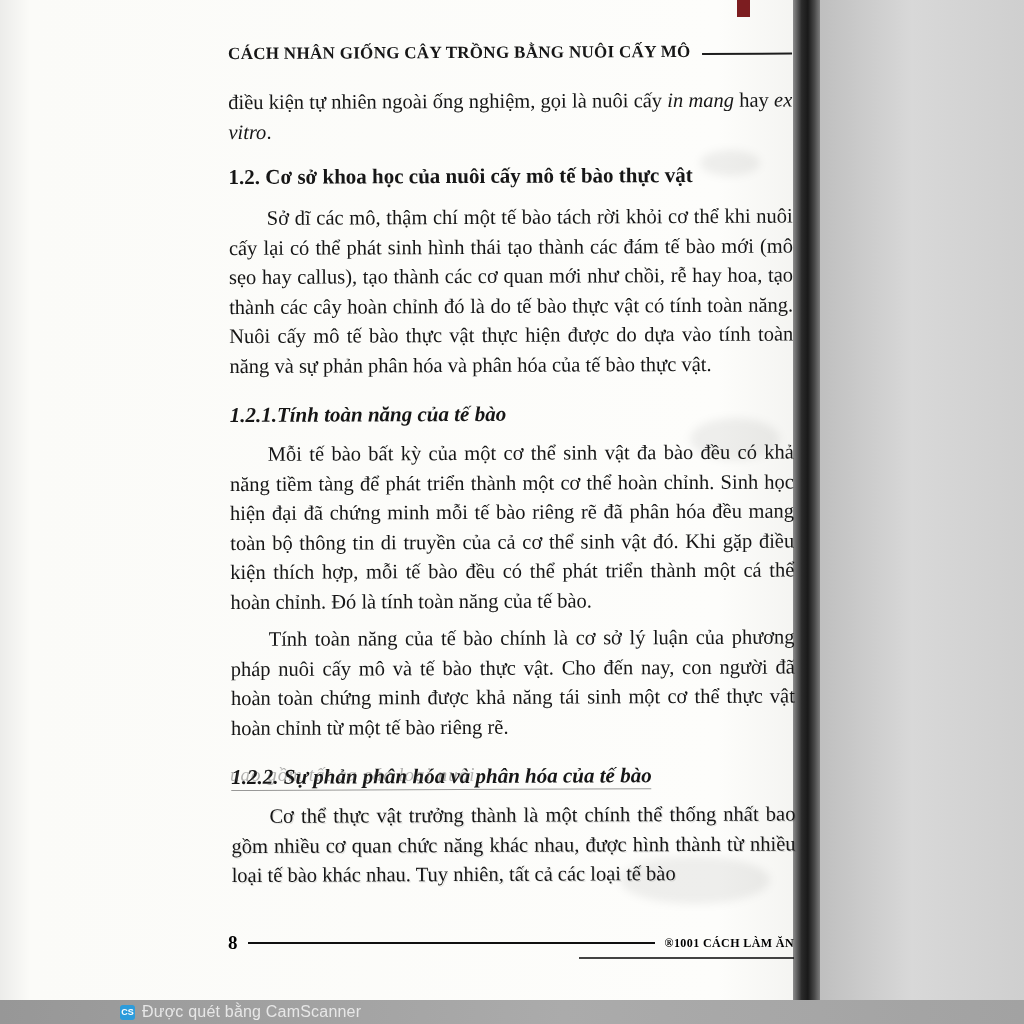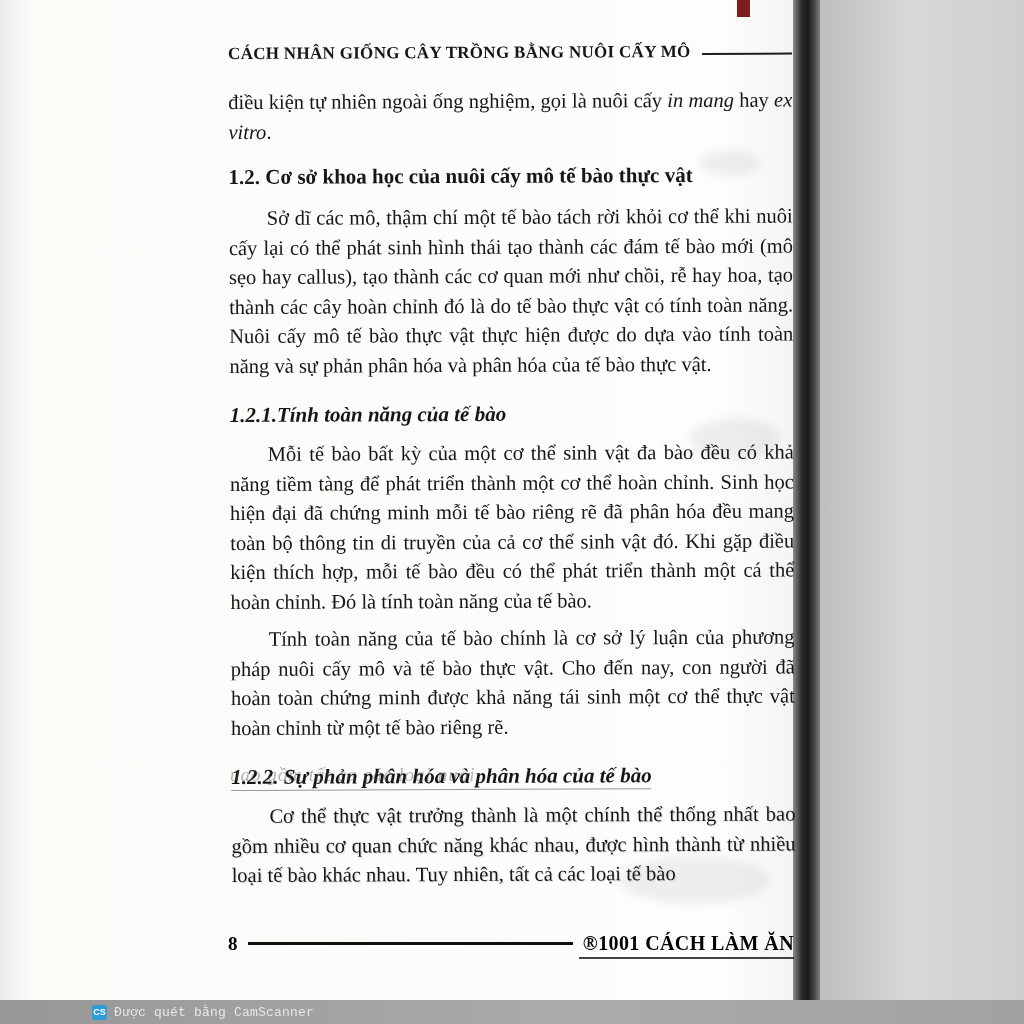--- a/index.html
+++ b/index.html
@@ -62,38 +62,38 @@
   .smudge.a{left:690px;top:418px;width:90px;height:42px;}
   .smudge.b{left:620px;top:856px;width:150px;height:48px;}
   .smudge.c{left:700px;top:150px;width:60px;height:26px;}
 
   .footer-wrap{
     position:absolute;left:228px;top:932px;width:566px;
   }
   .footer-row{display:flex;align-items:center;}
   .footer-num{font-weight:bold;font-size:19px;}
   .footer-line{flex:1;height:2.5px;background:#101010;margin:0 10px;}
-  .footer-pub{font-weight:bold;font-size:20px;letter-spacing:0.4px;white-space:nowrap;font-family:Liberation Serif, serif;}
+  .footer-pub{font-weight:bold;font-size:12px;letter-spacing:0.4px;white-space:nowrap;font-family:Liberation Serif, serif;}
   .footer-subline{
     position:absolute;right:0;top:25px;width:215px;height:1.5px;background:rgba(20,20,20,0.8);
   }
 
   .scanner-bar{
     position:absolute;left:0;top:1000px;width:1024px;height:24px;
     background:linear-gradient(90deg,#979797,#ababab 55%,#a2a2a2);
     display:flex;align-items:center;gap:7px;
-    padding-left:92px;box-sizing:border-box;
+    padding-left:120px;box-sizing:border-box;
     font-family:"Liberation Sans","DejaVu Sans",sans-serif;
   }
   .cs-logo{
     width:15px;height:15px;border-radius:3px;background:#2d9cdb;color:#ffffff;
     font-size:9px;font-weight:bold;display:flex;align-items:center;justify-content:center;
     flex:0 0 auto;
   }
-  .cs-text{font-size:13px;color:#e7e7e7;letter-spacing:0.2px;font-family:Liberation Mono, monospace;}
+  .cs-text{font-size:16px;color:#e7e7e7;letter-spacing:0.2px;}
 </style>
 </head>
 <body>
 
 <div class="scan">
 
   <div class="book-page"></div>
   <div class="spine-shadow"></div>
   <div class="right-edge"></div>
   <div class="red-mark"></div>

